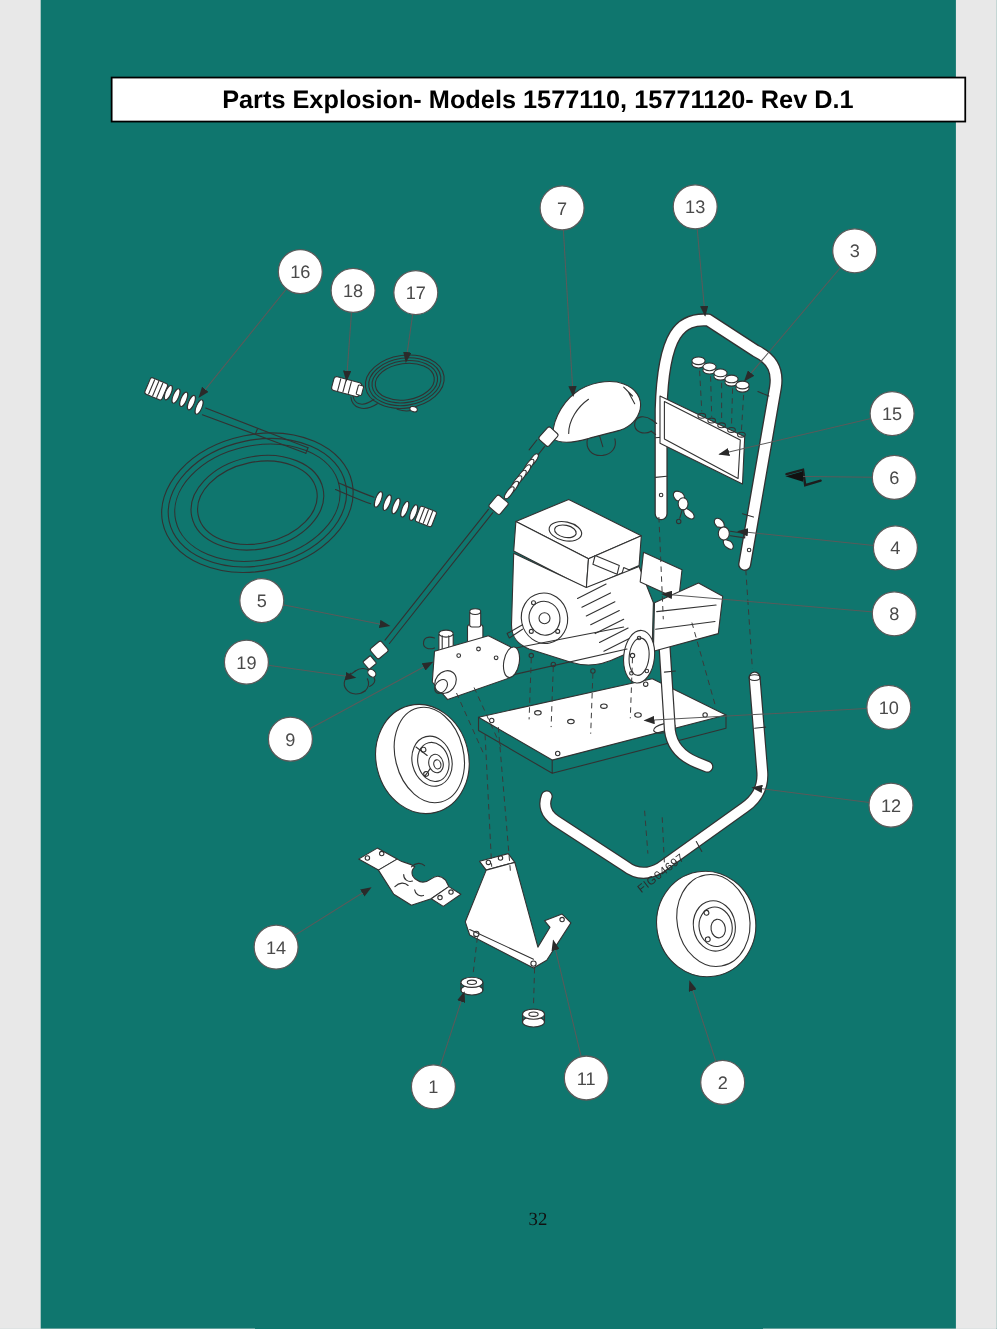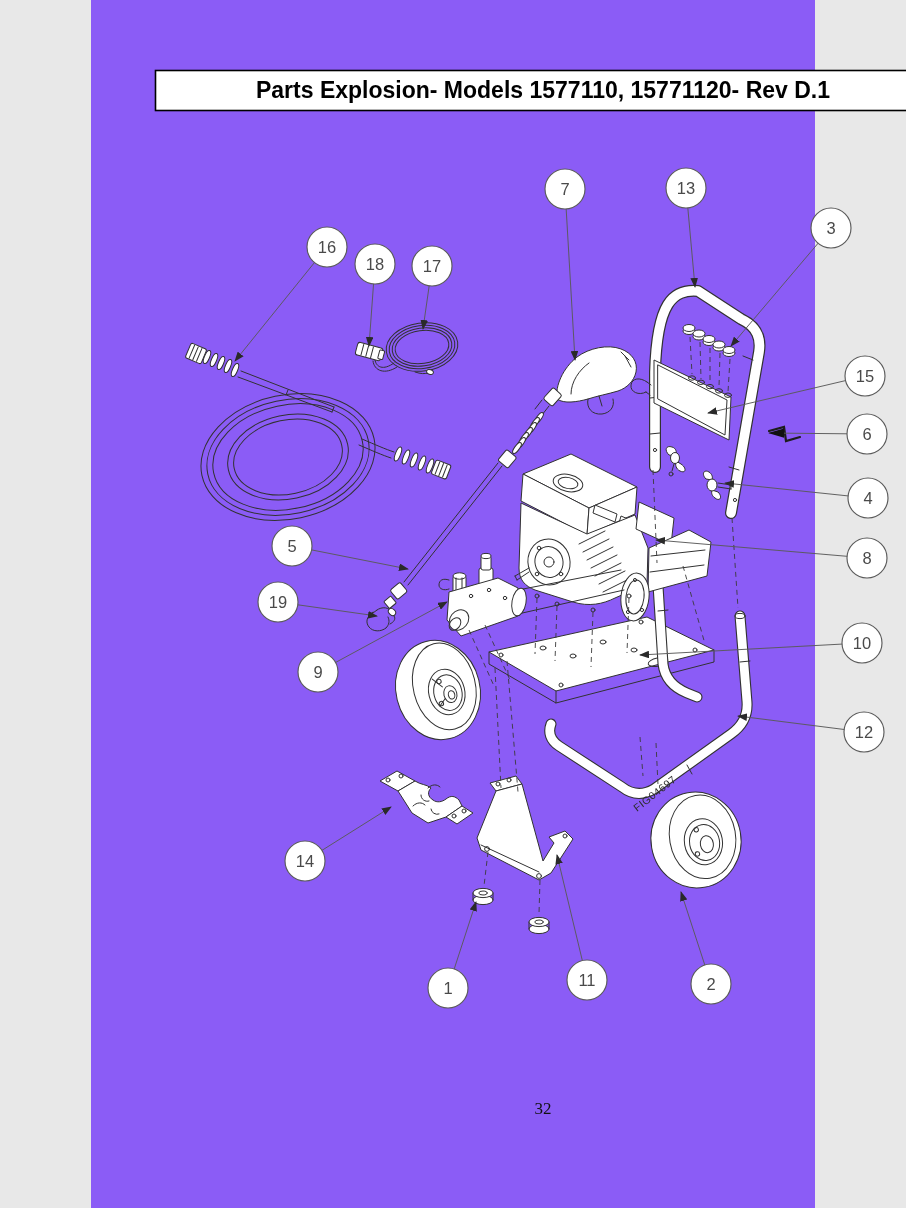--- a/index.html
+++ b/index.html
@@ -1,16 +1,16 @@
 <!DOCTYPE html>
 <html><head>
 <meta charset="utf-8">
 <style>
   html,body{margin:0;padding:0;background:#e8e8e8;}
-  .page{width:724px;height:1208px;background:#8b5cf6;position:relative;margin:0 auto;
+  .page{width:832px;height:1208px;background:#0f766e;position:relative;margin:0 auto;
         font-family:"Liberation Sans",sans-serif;}
   svg{display:block;}
   
   .ln   {stroke:#323232;stroke-width:1;fill:none;stroke-linecap:round;stroke-linejoin:round;}
   .lnw  {stroke:#323232;stroke-width:1;fill:#ffffff;stroke-linejoin:round;}
   .thick{stroke:#1d1d1d;stroke-width:2.2;fill:none;stroke-linecap:round;}
   .tube-o{stroke:#323232;stroke-width:11;fill:none;stroke-linecap:round;stroke-linejoin:round;}
   .tube-i{stroke:#ffffff;stroke-width:8.8;fill:none;stroke-linecap:round;stroke-linejoin:round;}
   .htube-o{stroke:#323232;stroke-width:12;fill:none;stroke-linecap:round;stroke-linejoin:round;}
   .htube-i{stroke:#ffffff;stroke-width:9.6;fill:none;stroke-linecap:round;stroke-linejoin:round;}

